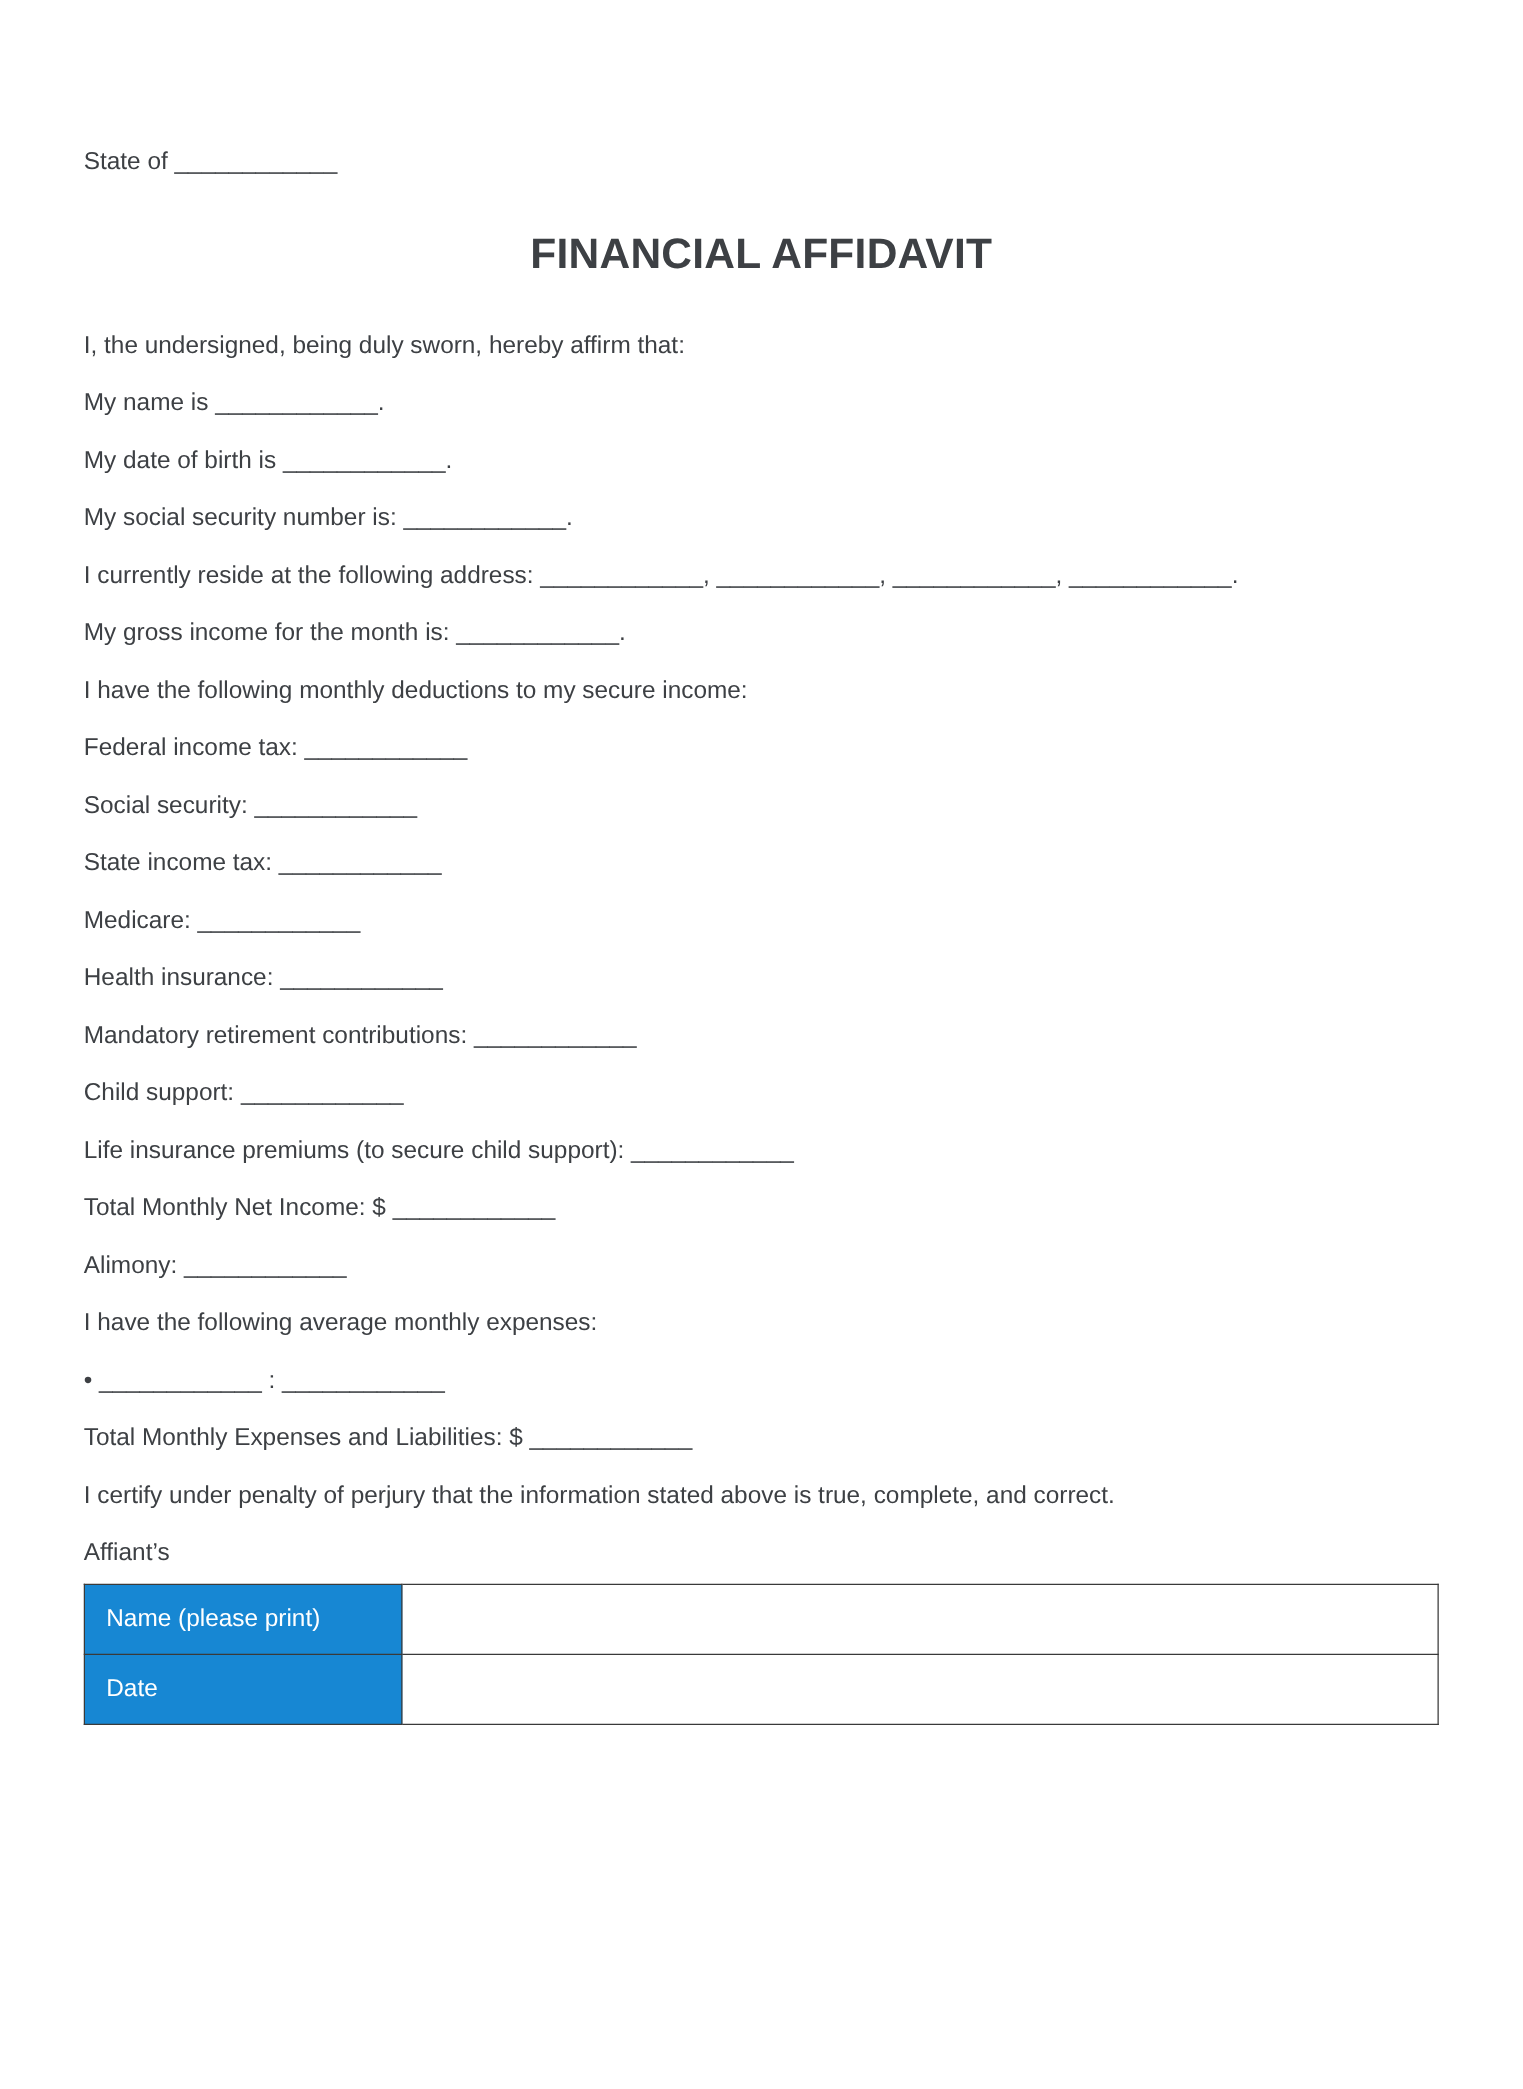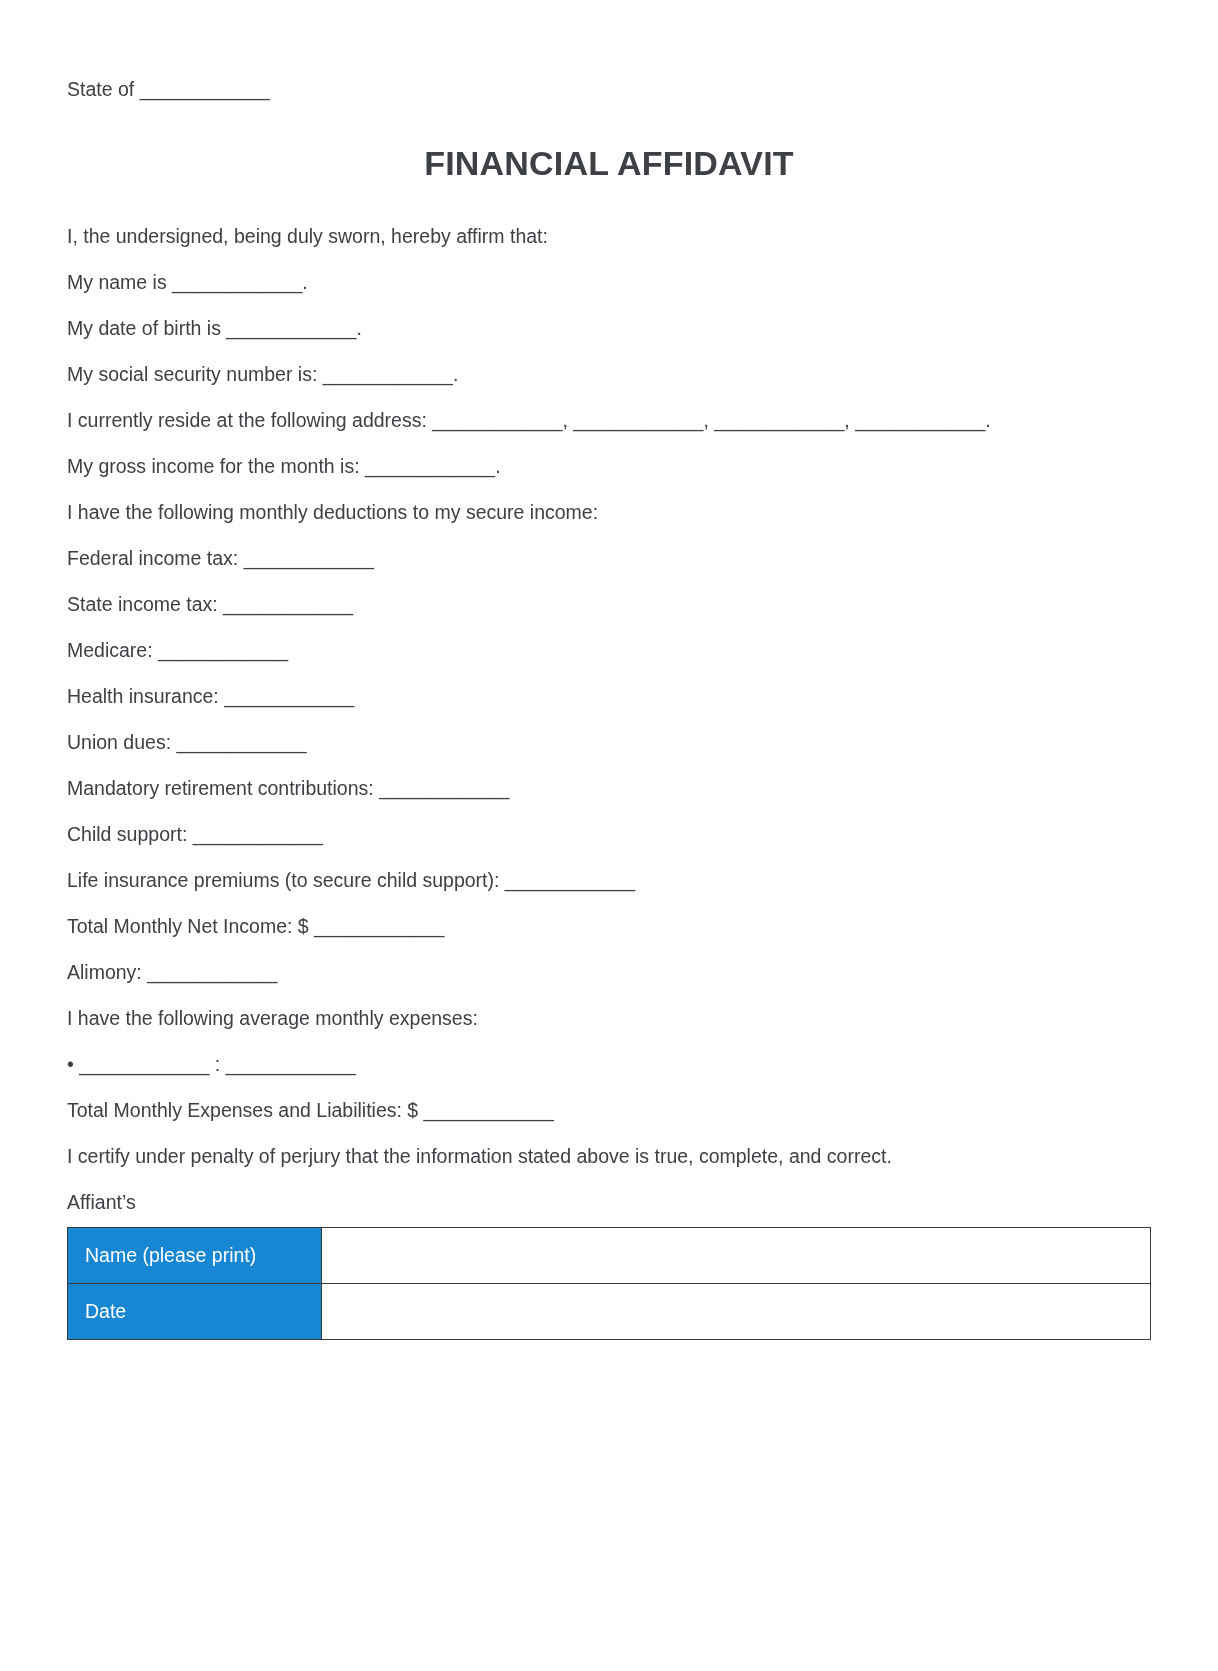--- a/index.html
+++ b/index.html
@@ -1,21 +1,21 @@
 <!DOCTYPE html>
 <html style="--accent: #1787d3; --table-header-text: #ffffff; --text-color: #3d4044; --border-color: #3a3a3a; --page-bg: #ffffff;"><head>
 <meta charset="utf-8">
 <style>
   html, body { margin: 0; padding: 0; background: #ffffff; }
   .page {
     position: relative;
     width: 1218px;
     height: 1671px;
     box-sizing: border-box;
-    padding: 77px 67px 0 67px;
+    padding: 117px 67px 0 67px;
     background: var(--page-bg, #ffffff);
     font-family: "Liberation Sans", sans-serif;
     font-size: 19.5px;
     color: var(--text-color, #3d4044);
     overflow: hidden;
   }
   .state-line {
     margin: 0;
     line-height: 24px;
   }
@@ -69,24 +69,24 @@
   <h1 class="doc-title">FINANCIAL AFFIDAVIT</h1>
 
   <p class="body-line">I, the undersigned, being duly sworn, hereby affirm that:</p>
   <p class="body-line">My name is ____________.</p>
   <p class="body-line">My date of birth is ____________.</p>
   <p class="body-line">My social security number is: ____________.</p>
   <p class="body-line">I currently reside at the following address: ____________, ____________, ____________, ____________.</p>
   <p class="body-line">My gross income for the month is: ____________.</p>
   <p class="body-line">I have the following monthly deductions to my secure income:</p>
   <p class="body-line">Federal income tax: ____________</p>
+  <p class="body-line">Social security: ____________</p>
   <p class="body-line">State income tax: ____________</p>
   <p class="body-line">Medicare: ____________</p>
   <p class="body-line">Health insurance: ____________</p>
-  <p class="body-line">Union dues: ____________</p>
   <p class="body-line">Mandatory retirement contributions: ____________</p>
   <p class="body-line">Child support: ____________</p>
   <p class="body-line">Life insurance premiums (to secure child support): ____________</p>
   <p class="body-line">Total Monthly Net Income: $ ____________</p>
   <p class="body-line">Alimony: ____________</p>
   <p class="body-line">I have the following average monthly expenses:</p>
   <p class="body-line">• ____________ : ____________</p>
   <p class="body-line">Total Monthly Expenses and Liabilities: $ ____________</p>
   <p class="body-line">I certify under penalty of perjury that the information stated above is true, complete, and correct.</p>
 

